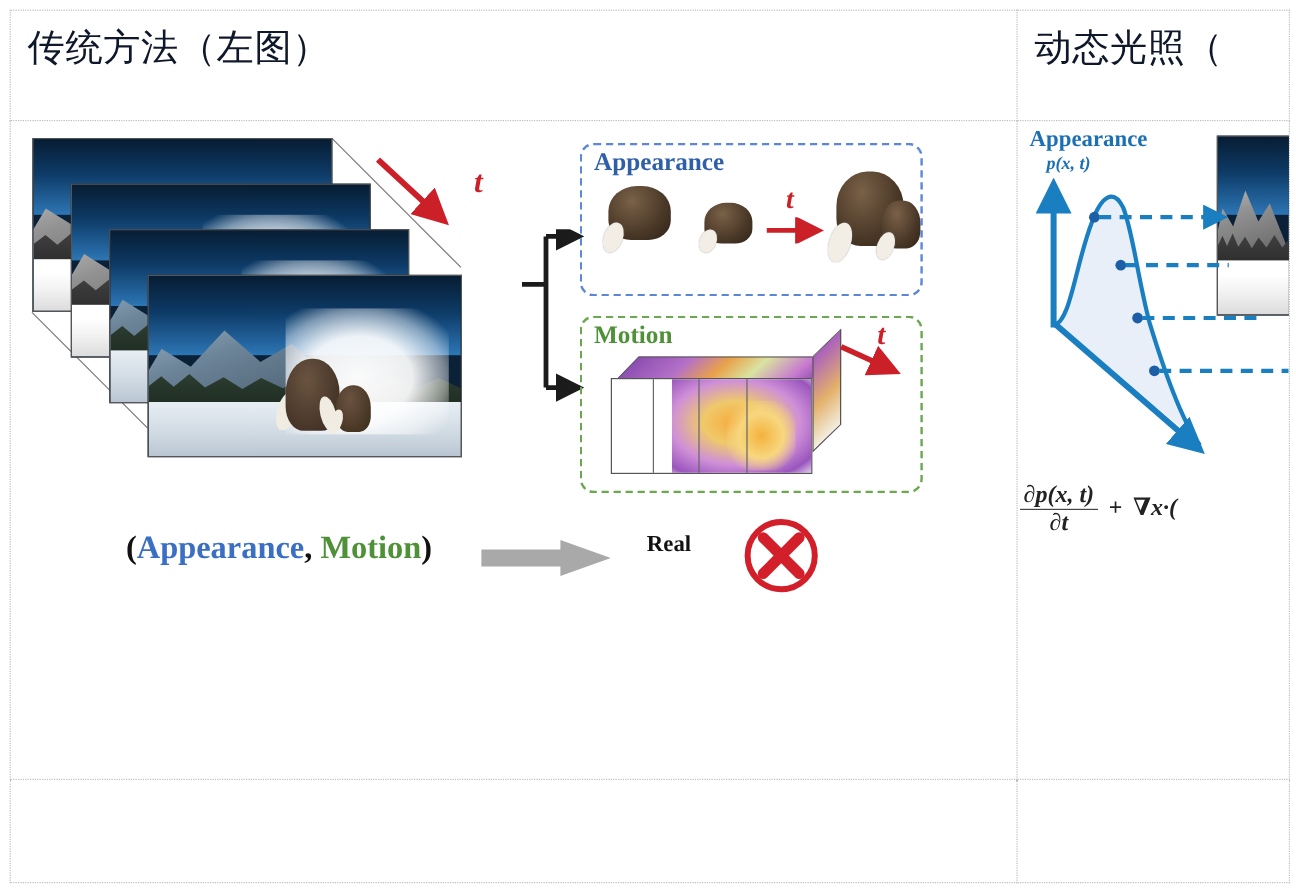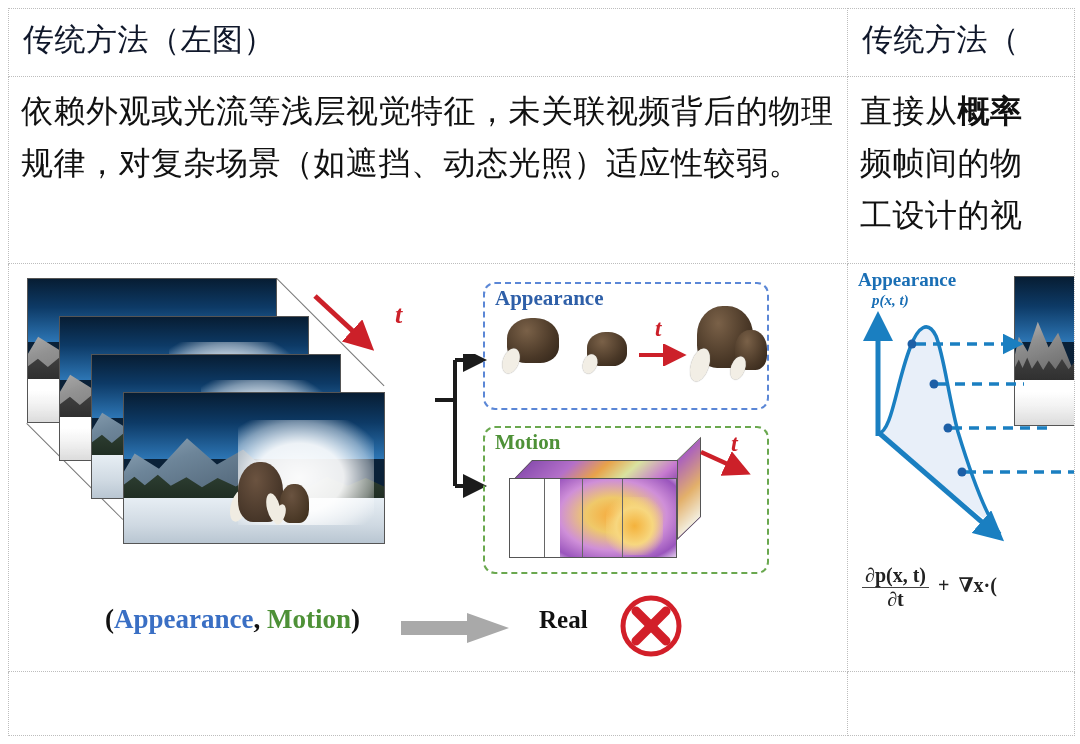--- a/index.html
+++ b/index.html
@@ -160,42 +160,42 @@
   .concl-text{
     position:absolute;left:96px;top:10px;
     font-family:"Liberation Serif","DejaVu Serif",serif;
     font-weight:bold;font-size:27px;color:#111;white-space:nowrap;
   }
   .concl-text .ap{color:#3a6fc4;}
   .concl-text .mo{color:#4e9137;}
   .real{
     position:absolute;left:530px;top:12px;
     font-family:"Liberation Serif","DejaVu Serif",serif;
-    font-weight:bold;font-size:25px;color:#111;text-align:center;
+    font-weight:bold;font-size:19px;color:#111;text-align:center;
   }
   .fat-arrow{position:absolute;left:392px;top:18px;width:112px;height:32px;}
   .xmark{position:absolute;left:608px;top:-2px;width:68px;height:68px;}
 
   
   .rfig{position:relative;width:100%;height:406px;overflow:hidden;}
   .prob-lbl{
     position:absolute;left:10px;top:6px;
     font-family:"Liberation Serif","DejaVu Serif",serif;
     font-weight:bold;font-size:19px;color:#1a6fb5;line-height:20px;
   }
   .prob-lbl .sub{display:block;padding-left:14px;font-style:italic;font-size:15px;}
   .plot{position:absolute;left:0;top:0;width:226px;height:330px;}
   .thumb{
     position:absolute;left:166px;top:12px;width:96px;height:150px;
     border:1px solid #555;box-sizing:border-box;overflow:hidden;background:#0a2138;
   }
   .eq{
-    position:absolute;left:14px;top:300px;width:212px;
-    font-family:"Liberation Serif","DejaVu Serif",serif;
-    font-weight:bold;font-size:20px;color:#222;
+    position:absolute;left:2px;top:300px;width:212px;
+    font-family:"Liberation Serif","DejaVu Serif",serif;
+    font-style:italic;font-weight:bold;font-size:20px;color:#222;
     white-space:nowrap;
   }
   .frac{display:inline-block;text-align:center;vertical-align:middle;}
   .frac .num{display:block;border-bottom:1.5px solid #444;padding:0 3px;}
   .frac .den{display:block;padding:0 3px;}
 
   
   .emptyrow{height:64px;}
 </style>
 </head>
@@ -203,36 +203,24 @@
 
 <div class="sheet">
   <table class="tbl">
 
     <tbody>
         <tr class="hdr">
       <td class="colL">
         <div class="hdr-txt">传统方法（左图）</div>
       </td>
       <td class="colR">
-        <div class="hdr-txt">传统方法（</div>
+        <div class="hdr-txt">动态光照（</div>
       </td>
     </tr>
 
-    <tr class="para">
-      <td class="colL">
-        <div class="para-txt">依赖外观或光流等浅层视觉特征，未关联视频背后的物理规律，对复杂场景（如遮挡、动态光照）适应性较弱。</div>
-      </td>
-      <td class="colR">
-        <div class="para-txt" style="white-space:nowrap;overflow:hidden;">
-          <span>直接从</span><b>概率</b><br>
-          <span>频帧间的物</span><br>
-          <span>工设计的视</span>
-        </div>
-      </td>
-    </tr>
 
     <tr class="figrow">
 
       <td class="colL">
         <div class="fig">
 
           <div class="stack">
             <div class="edge ed1"></div>
             <div class="edge ed2"></div>
 

